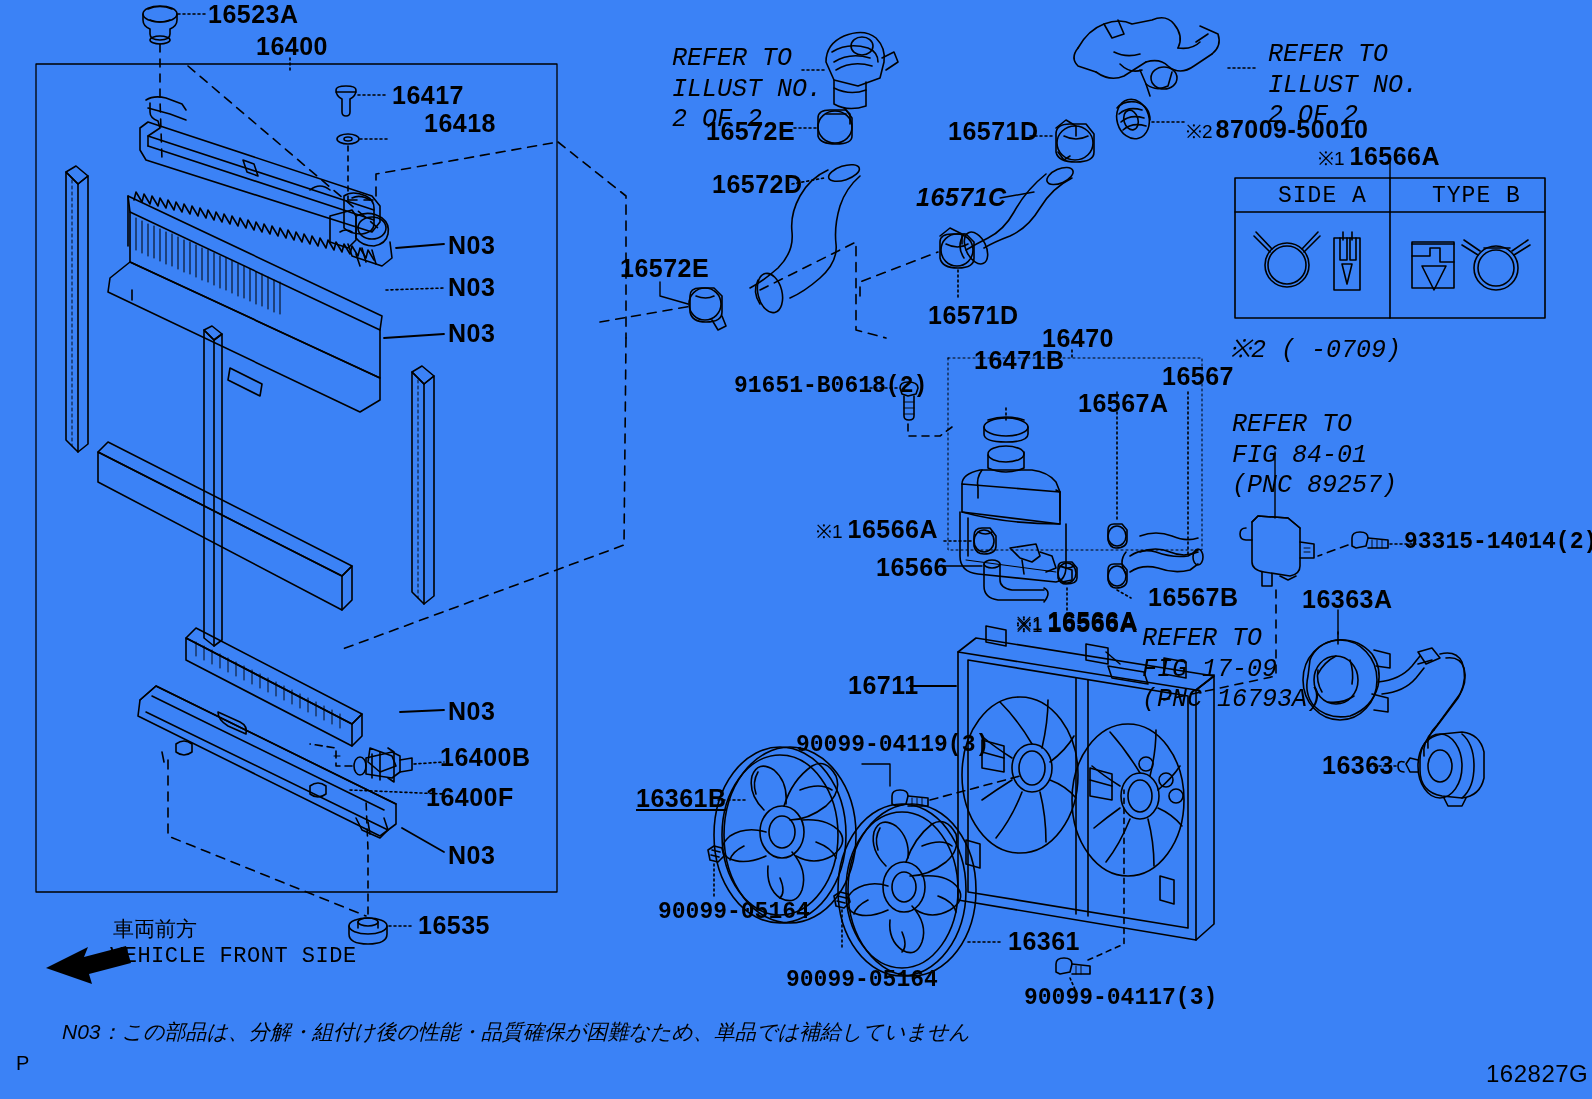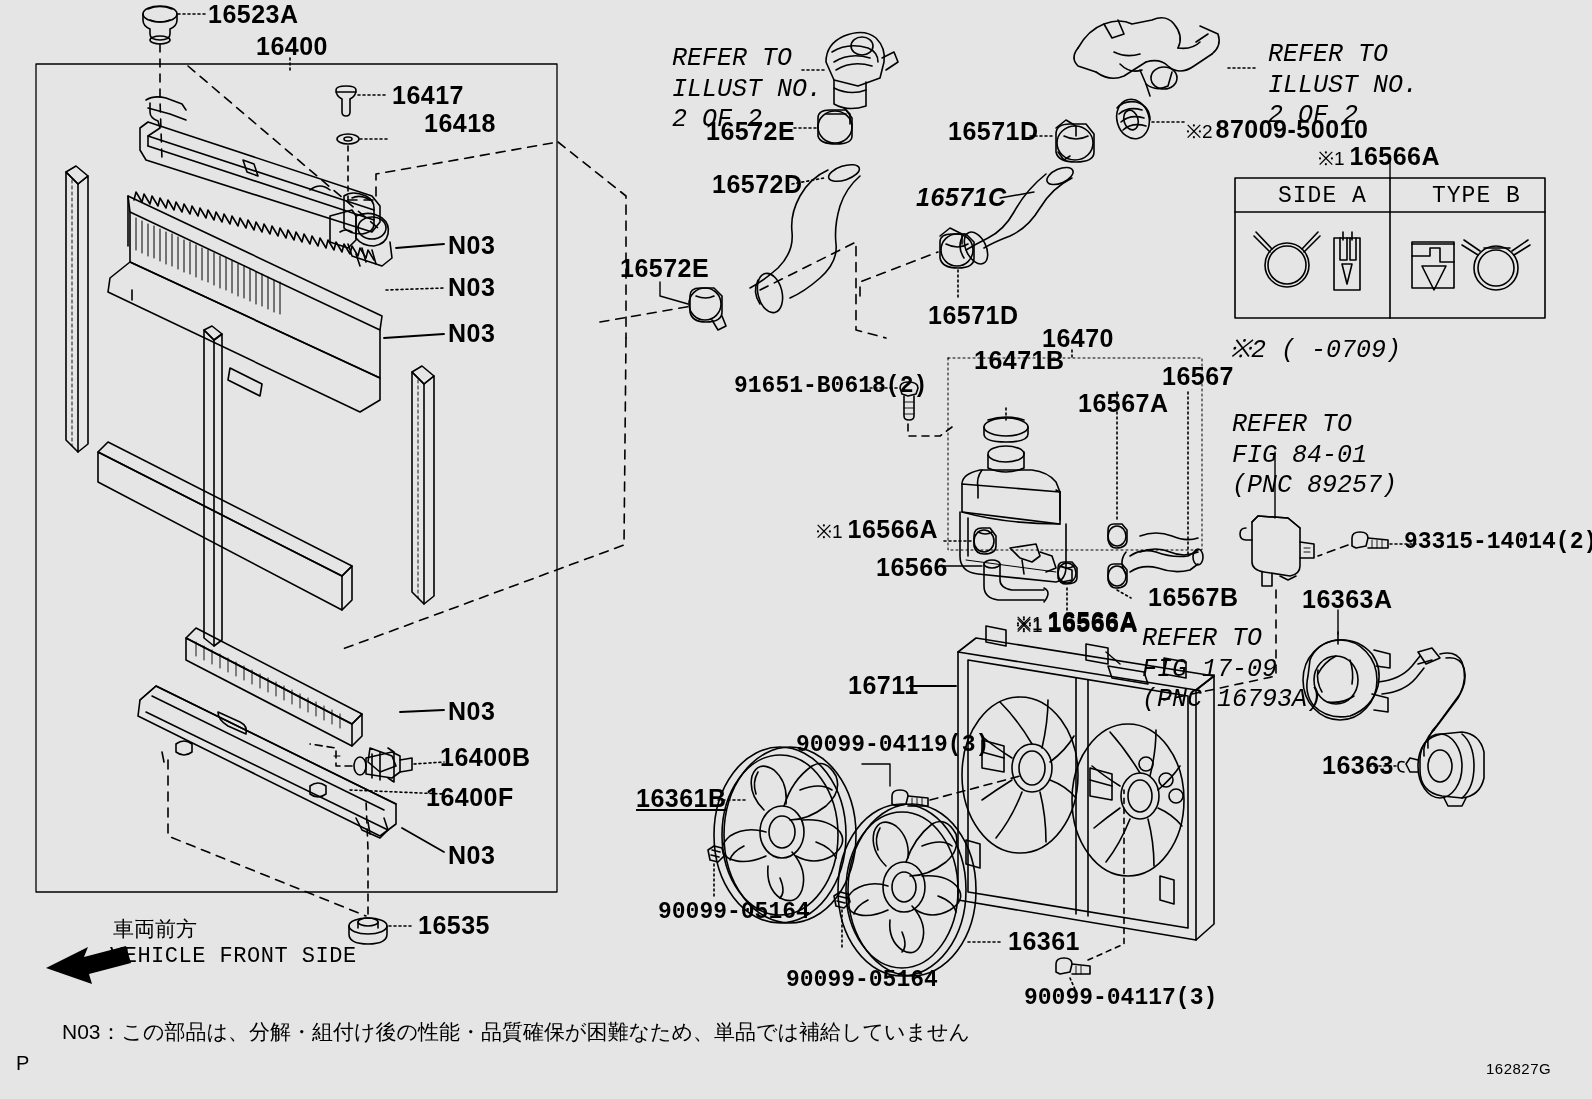--- a/index.html
+++ b/index.html
@@ -5,21 +5,21 @@
 <style>
   html,body{margin:0;padding:0;background:#ffffff;}
   body{
     font-family:"Liberation Sans", sans-serif;
     color:#000;
   }
   #sheet{
     position:relative;
     width:1592px;
     height:1099px;
-    background:#e5e5e5;
+    background:#3b82f6;
     overflow:hidden;
   }
   svg.art{position:absolute;left:0;top:0;width:1592px;height:1099px;pointer-events:none;}
   .lbl{
     position:absolute;
     font-family:"Liberation Sans", sans-serif;
     font-size:25px;
     font-weight:700;
     letter-spacing:0.5px;
     white-space:nowrap;
@@ -41,25 +41,25 @@
   }
   .lbl.n03{font-size:25px;font-weight:700;font-family:"Liberation Sans",sans-serif;}
   .lbl.hdr{font-family:"Liberation Mono", monospace;font-weight:400;font-size:23px;letter-spacing:1px;}
   .note{
     position:absolute;
     font-family:"Liberation Sans", sans-serif;
     font-size:20px;
     font-weight:400;
     white-space:nowrap;
   }
-  .note.jp{font-size:21px;}
+  .note.jp{font-size:21px;font-style:italic;}
   .figid{
     position:absolute;
     font-family:"Liberation Sans", sans-serif;
-    font-size:15px;
+    font-size:24px;
     font-weight:400;
     letter-spacing:0.5px;
   }
   .starmark{font-size:19px;font-weight:400;}
   .vfs{
     position:absolute;
     font-family:"Liberation Sans", sans-serif;
     font-weight:400;
     white-space:nowrap;
   }

